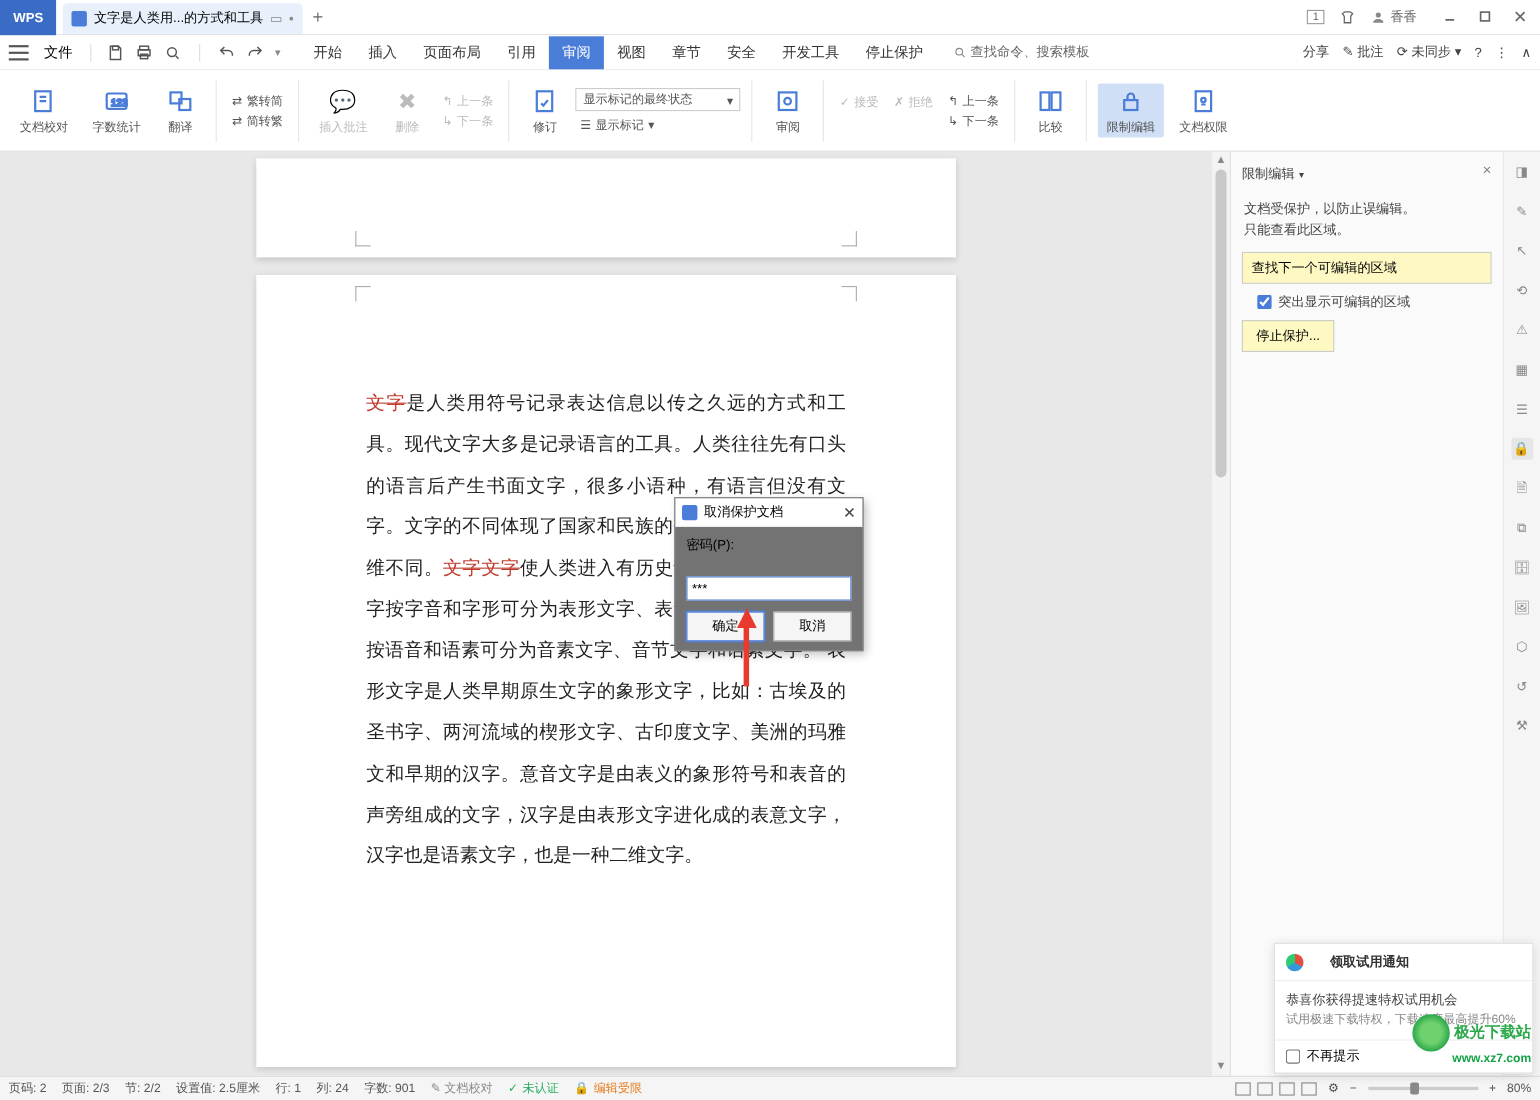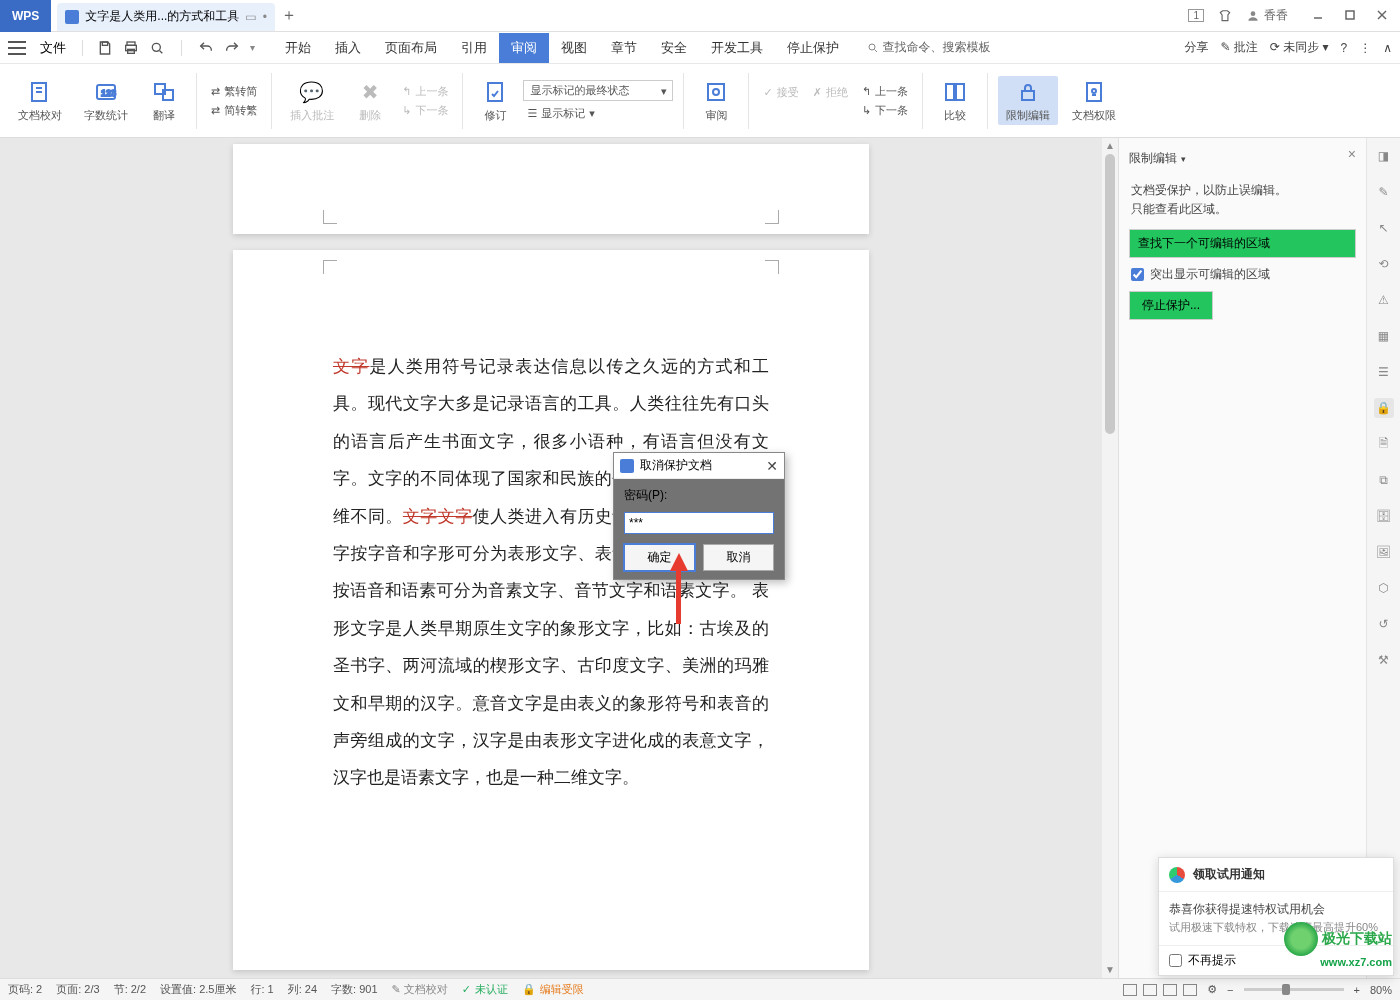--- a/index.html
+++ b/index.html
@@ -57,37 +57,37 @@
 .vscroll { width: 16px; background: #f3f3f3; display:flex; flex-direction:column; align-items:center; }
 .vscroll .arrow { height:16px; color:#888; font-size:10px; text-align:center; line-height:16px; width:100%;}
 .vscroll-track { flex:1; position:relative; width:100%; }
 .vscroll-thumb { position:absolute; top:0; width:10px; left:3px; height:280px; background:#c8c8c8; border-radius:5px; }
 
 
 .right-panel { width: 248px; background: #fafafa; border-left: 1px solid #e0e0e0; padding: 8px 10px; position:relative; }
 .panel-title { font-size: 12px; color: #444; padding: 4px 0; display:flex; align-items:center; gap:4px;}
 .panel-close { position:absolute; right:10px; top:8px; color:#888; cursor:pointer; font-size:14px;}
 .panel-text { font-size: 12px; color: #444; margin: 10px 2px; line-height: 1.6; }
-.panel-btn { display: block; width: 100%; border: 1px solid #ccc; background: #22c55e; padding: 5px 8px; margin: 6px 0; font-size: 12px; text-align: left; cursor: pointer; }
+.panel-btn { display: block; width: 100%; border: 1px solid #ccc; background: #fef9c3; padding: 5px 8px; margin: 6px 0; font-size: 12px; text-align: left; cursor: pointer; }
 .panel-btn.narrow { width:auto; padding:5px 12px; }
-.panel-check { display: flex; align-items: center; gap: 6px; margin: 8px 2px; font-size: 12px; color: #444; }
+.panel-check { display: flex; align-items: center; gap: 6px; margin: 8px 14px; font-size: 12px; color: #444; }
 .panel-check input { accent-color: #4a7dd8; }
 
 
 .icon-strip { width: 34px; background: #f5f5f5; border-left: 1px solid #e5e5e5; display: flex; flex-direction: column; align-items: center; padding-top: 8px; gap: 16px; color: #888; }
 .icon-strip .strip-icon { width: 20px; height: 20px; display:flex; align-items:center; justify-content:center; cursor:pointer; }
 .icon-strip .strip-icon.active { color: #4a7dd8; background:#e6e6e6; border-radius:3px;}
 
 
 .dialog { position: absolute; left: 613px; top: 452px; width: 172px; background: #737373; border: 1px solid #888; box-shadow: 3px 3px 8px rgba(0,0,0,0.25); z-index: 100; }
 .dialog-title { height: 26px; background: #fff; display: flex; align-items: center; padding: 0 6px; font-size: 12px; border-bottom: 1px solid #eee; }
 .dialog-title-icon { width:14px; height:14px; background:#4a7dd8; border-radius:2px; margin-right:6px; display:inline-block;}
 .dialog-close { margin-left: auto; cursor: pointer; font-size: 14px; color: #444; }
 .dialog-body { padding: 8px 10px; }
-.dialog-label { font-size: 12px; margin-bottom: 8px; }
+.dialog-label { font-size: 12px; margin-bottom: 20px; }
 .dialog-input { width: 100%; border: 1px solid #4a7dd8; padding: 3px 4px; font-size: 12px; }
 .dialog-buttons { display: flex; gap: 8px; margin-top: 10px; justify-content: center; }
 .dialog-btn { flex:1; padding: 4px 0; border: 1px solid #aaa; background: #f5f5f5; font-size: 12px; cursor: pointer; }
 .dialog-btn.primary { border: 1px solid #4a7dd8; outline: 1px solid #4a7dd8; }
 
 
 .red-arrow { position: absolute; left: 670px; top: 553px; width: 18px; height: 72px; z-index: 101; pointer-events:none;}
 .red-arrow-stem { position:absolute; left:6px; top:16px; width:5px; height:55px; background:#e63b2e; }
 .red-arrow-head { position:absolute; left:0; top:0; width:0; height:0; border-left:9px solid transparent; border-right:9px solid transparent; border-bottom:18px solid #e63b2e; }
 
@@ -96,21 +96,21 @@
 .status-right { margin-left: auto; display: flex; align-items: center; gap: 10px; }
 .status-orange { color: #e67e22; display:flex; align-items:center; gap:4px;}
 .status-green { color: #27ae60; display:flex; align-items:center; gap:4px;}
 .zoom-slider { width: 100px; height: 3px; background: #ccc; position: relative; }
 .zoom-thumb { position: absolute; left: 38%; top: -4px; width: 8px; height: 11px; background: #888; border-radius: 2px; }
 .view-icons { display:flex; gap:6px; }
 .view-icons span { width:14px; height:12px; border:1px solid #888; display:inline-block;}
 
 
 .popup { position: absolute; right: 6px; bottom: 24px; width: 236px; background: #fff; border: 1px solid #ddd; box-shadow: 0 2px 10px rgba(0,0,0,0.15); font-size: 12px; z-index:90;}
-.popup-header { padding: 8px 10px; border-bottom: 1px solid #eee; display: flex; align-items: center; gap: 8px; font-weight: bold; color:#333;}
+.popup-header { padding: 8px 10px; border-bottom: 1px solid #eee; display: flex; align-items: center; gap: 24px; font-weight: bold; color:#333;}
 .popup-logo { width:16px; height:16px; border-radius:50%; background: conic-gradient(#e74c3c 0 120deg,#3498db 120deg 240deg,#2ecc71 240deg 360deg);}
 .popup-body { padding: 8px 10px; color: #444; line-height: 1.6; }
 .popup-footer { padding: 6px 10px; border-top:1px solid #eee; display:flex; gap:6px;}
 .watermark-win { position:absolute; right:60px; bottom:70px; color:#bbb; font-size:20px; z-index:80; pointer-events:none;}
 .watermark-site { position:absolute; right:8px; bottom:32px; z-index:95; font-size:14px; pointer-events:none; font-weight:bold;}
 .watermark-site .s1{color:#2aa84a;} .watermark-site .s2{color:#14a348; font-size:11px; display:block; text-align:right;}
 .watermark-site-icon { display:inline-block; width:34px; height:34px; border-radius:50%; background:radial-gradient(circle,#6fd06e 40%,#2aa84a 70%); vertical-align:middle; margin-right:4px;}
 
 svg { display:block; }
 </style>

